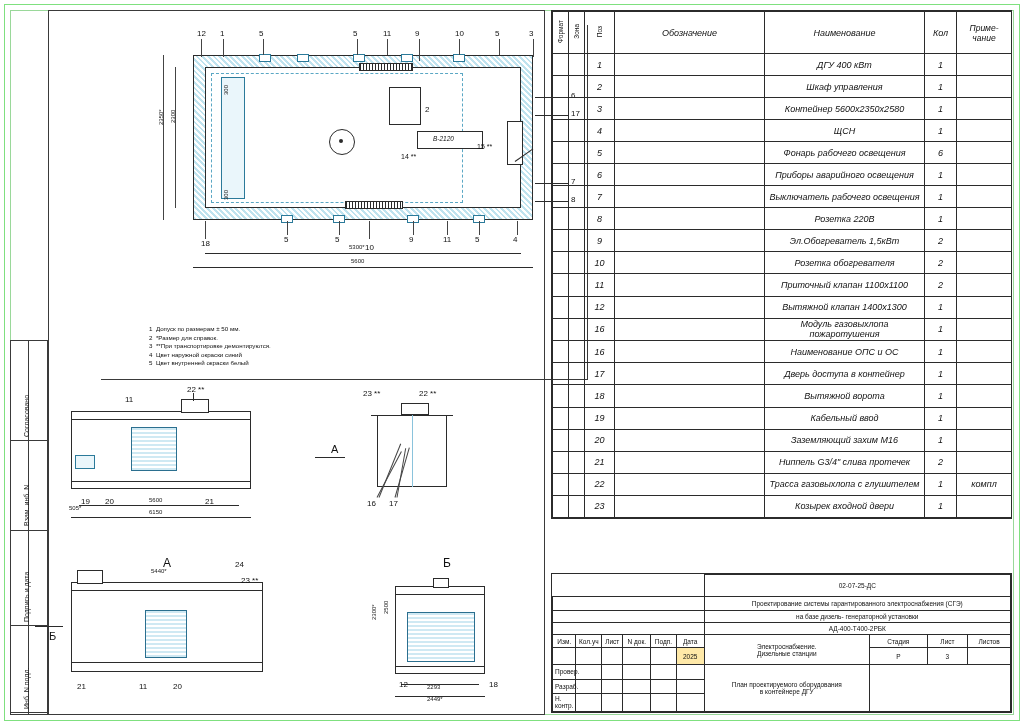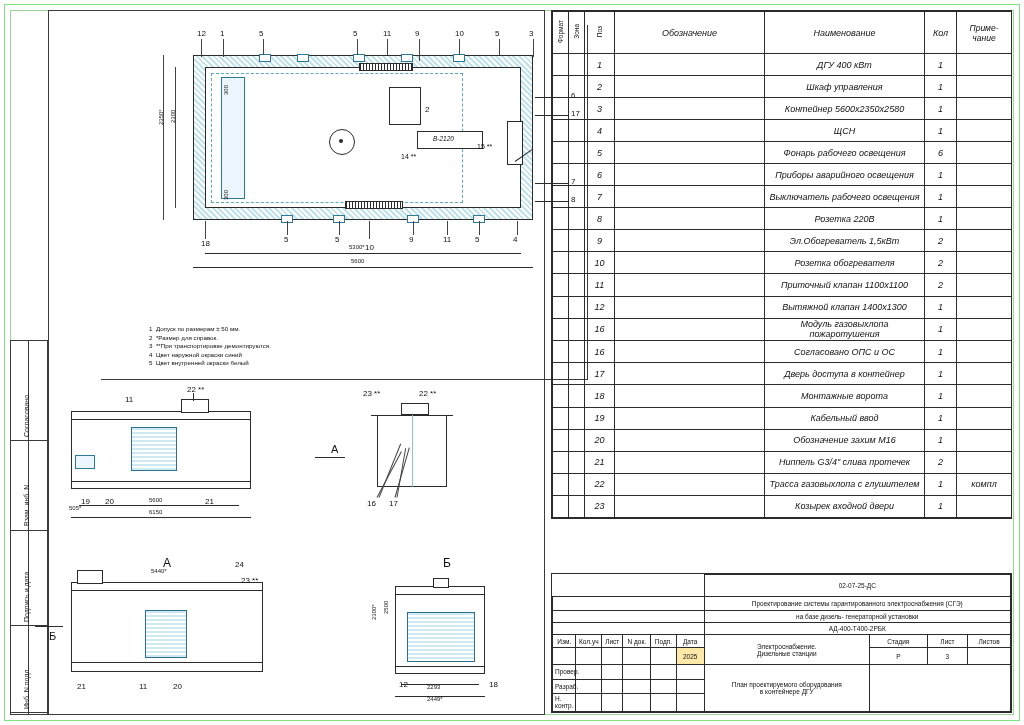--- a/index.html
+++ b/index.html
@@ -393,57 +393,57 @@
             <td></td>
             <td class="nm">Модуль газовыхлопа пожаротушения</td>
             <td class="nm">1</td>
             <td class="nm"></td>
           </tr>
           <tr style="height: 20.3px;">
             <td></td>
             <td></td>
             <td class="nm">16</td>
             <td></td>
-            <td class="nm">Согласовано ОПС и ОС</td>
+            <td class="nm">Наименование ОПС и ОС</td>
             <td class="nm">1</td>
             <td class="nm"></td>
           </tr>
           <tr style="height: 20.3px;">
             <td></td>
             <td></td>
             <td class="nm">17</td>
             <td></td>
             <td class="nm">Дверь доступа в контейнер</td>
             <td class="nm">1</td>
             <td class="nm"></td>
           </tr>
           <tr style="height: 20.3px;">
             <td></td>
             <td></td>
             <td class="nm">18</td>
             <td></td>
-            <td class="nm">Монтажные ворота</td>
+            <td class="nm">Вытяжной ворота</td>
             <td class="nm">1</td>
             <td class="nm"></td>
           </tr>
           <tr style="height: 20.3px;">
             <td></td>
             <td></td>
             <td class="nm">19</td>
             <td></td>
             <td class="nm">Кабельный ввод</td>
             <td class="nm">1</td>
             <td class="nm"></td>
           </tr>
           <tr style="height: 20.3px;">
             <td></td>
             <td></td>
             <td class="nm">20</td>
             <td></td>
-            <td class="nm">Обозначение захим М16</td>
+            <td class="nm">Заземляющий захим М16</td>
             <td class="nm">1</td>
             <td class="nm"></td>
           </tr>
           <tr style="height: 20.3px;">
             <td></td>
             <td></td>
             <td class="nm">21</td>
             <td></td>
             <td class="nm">Ниппель G3/4" слива протечек</td>
             <td class="nm">2</td>

